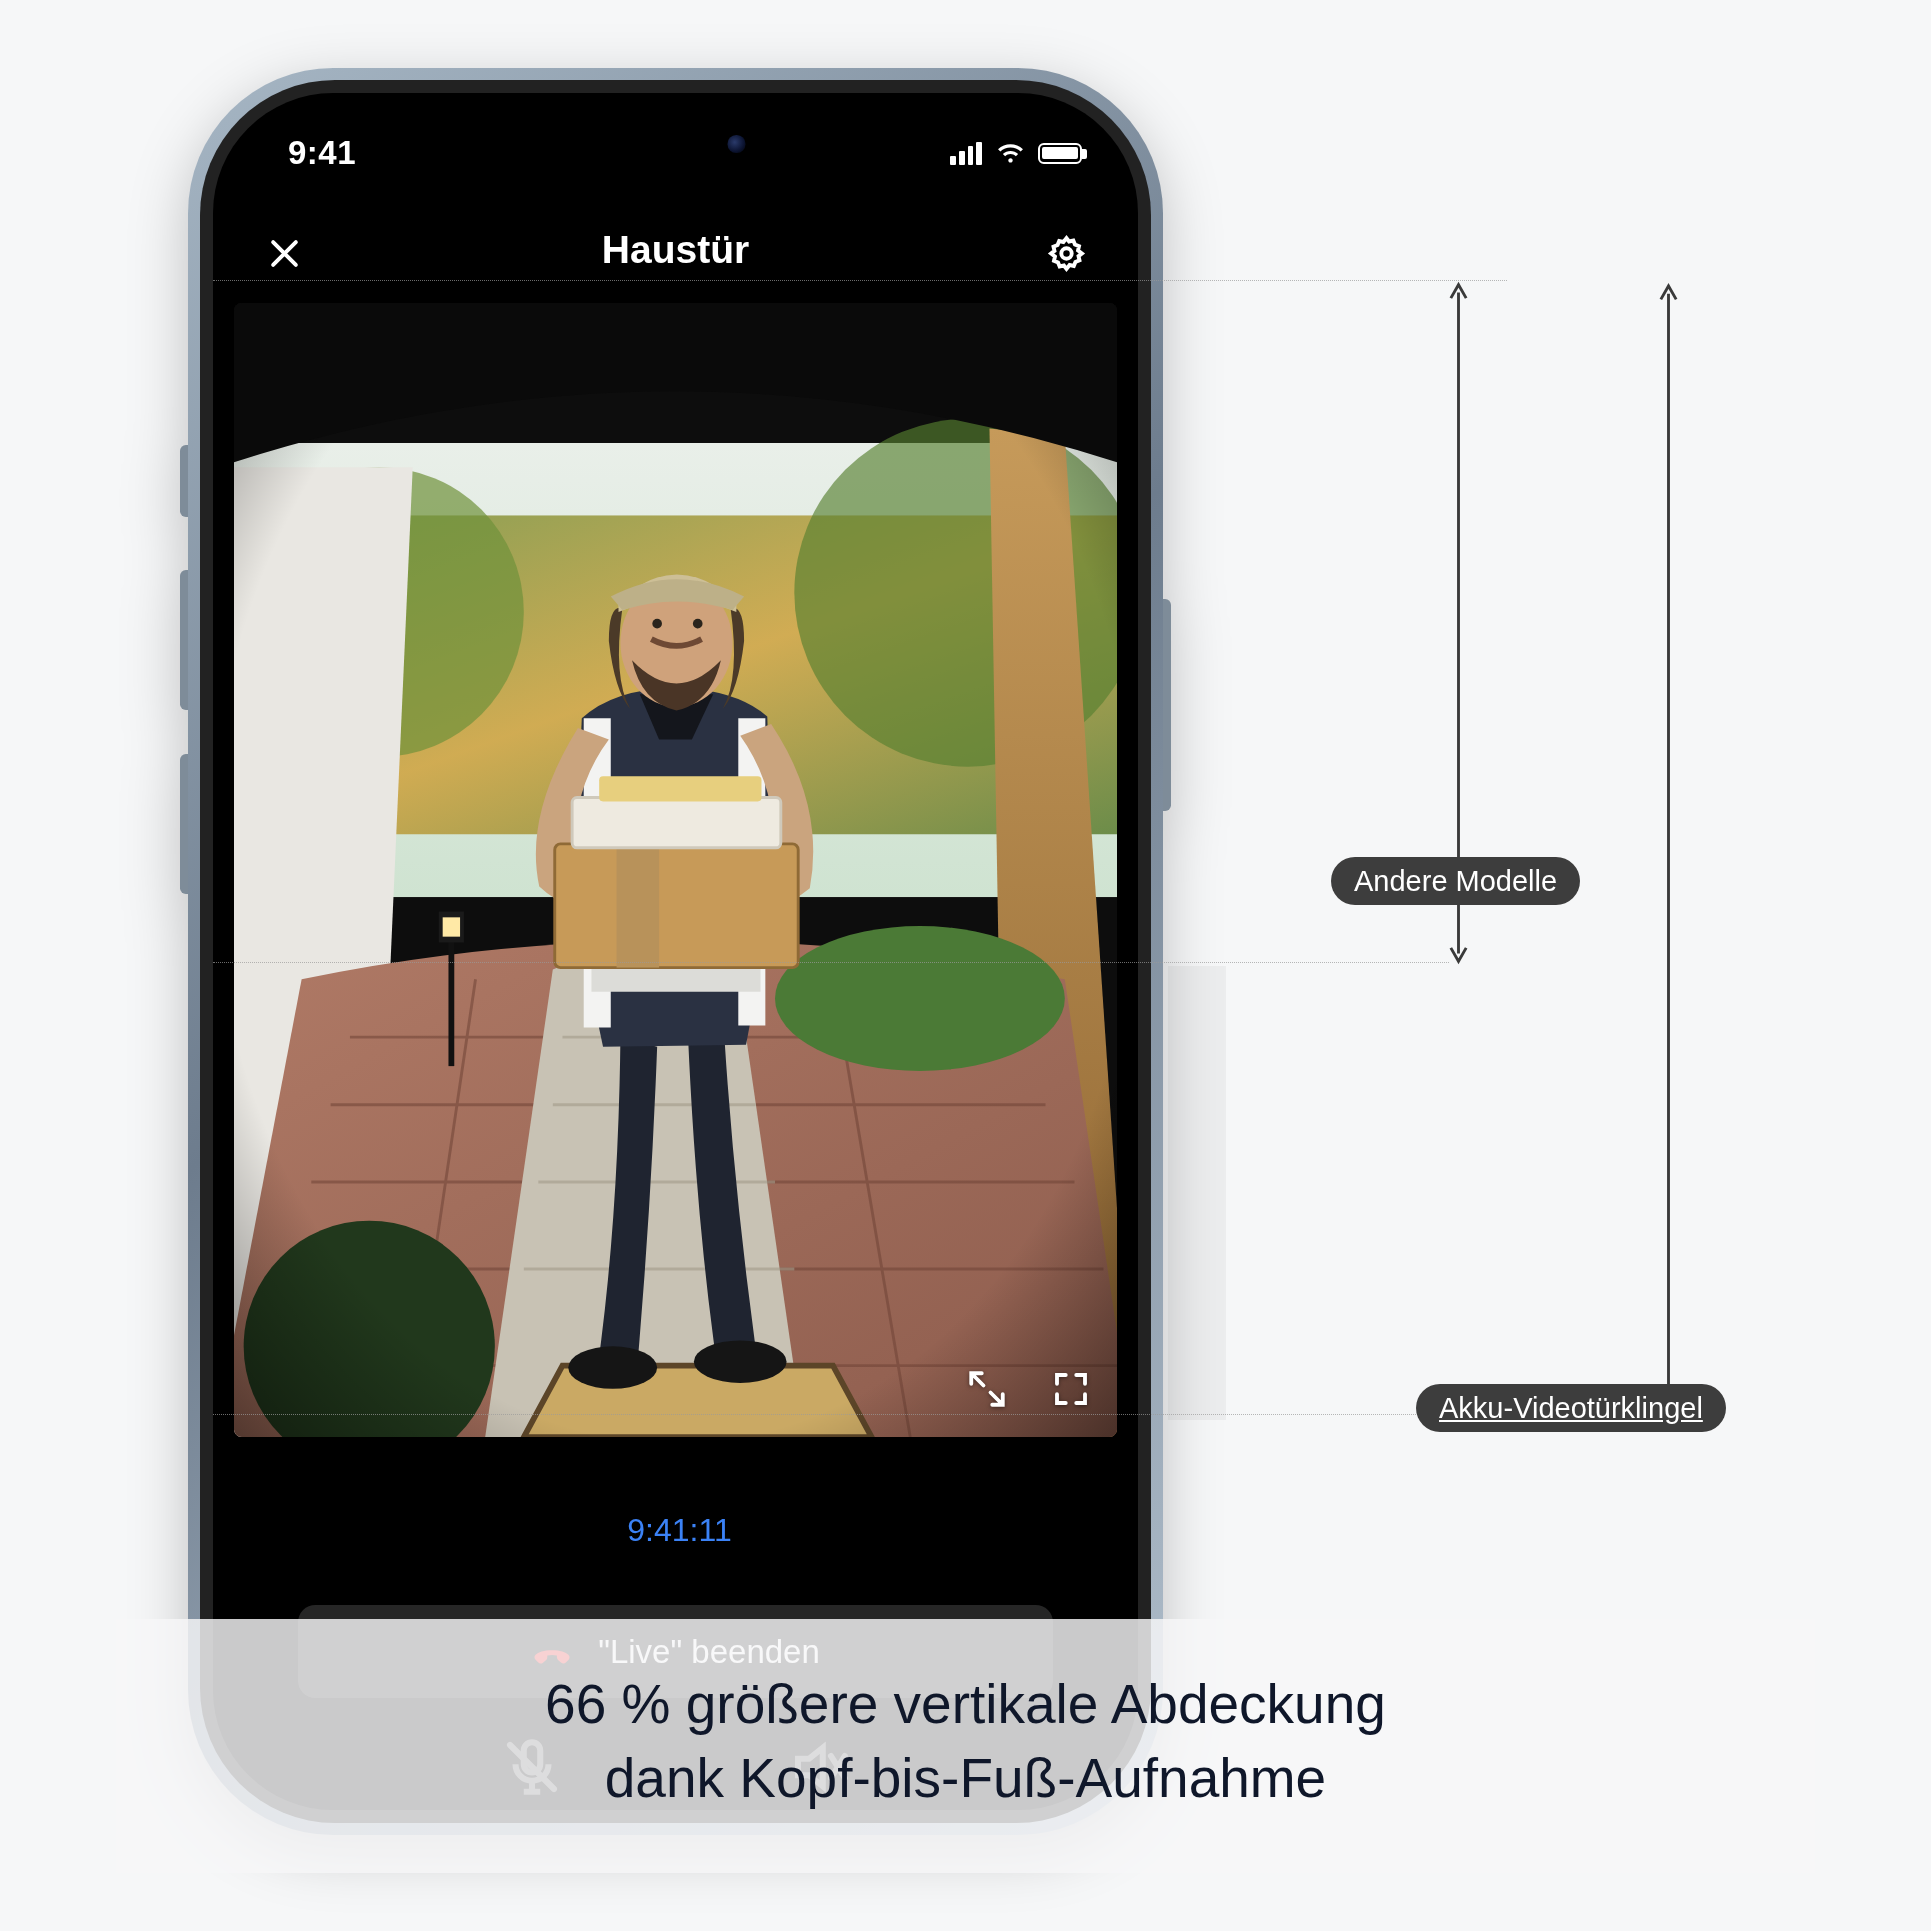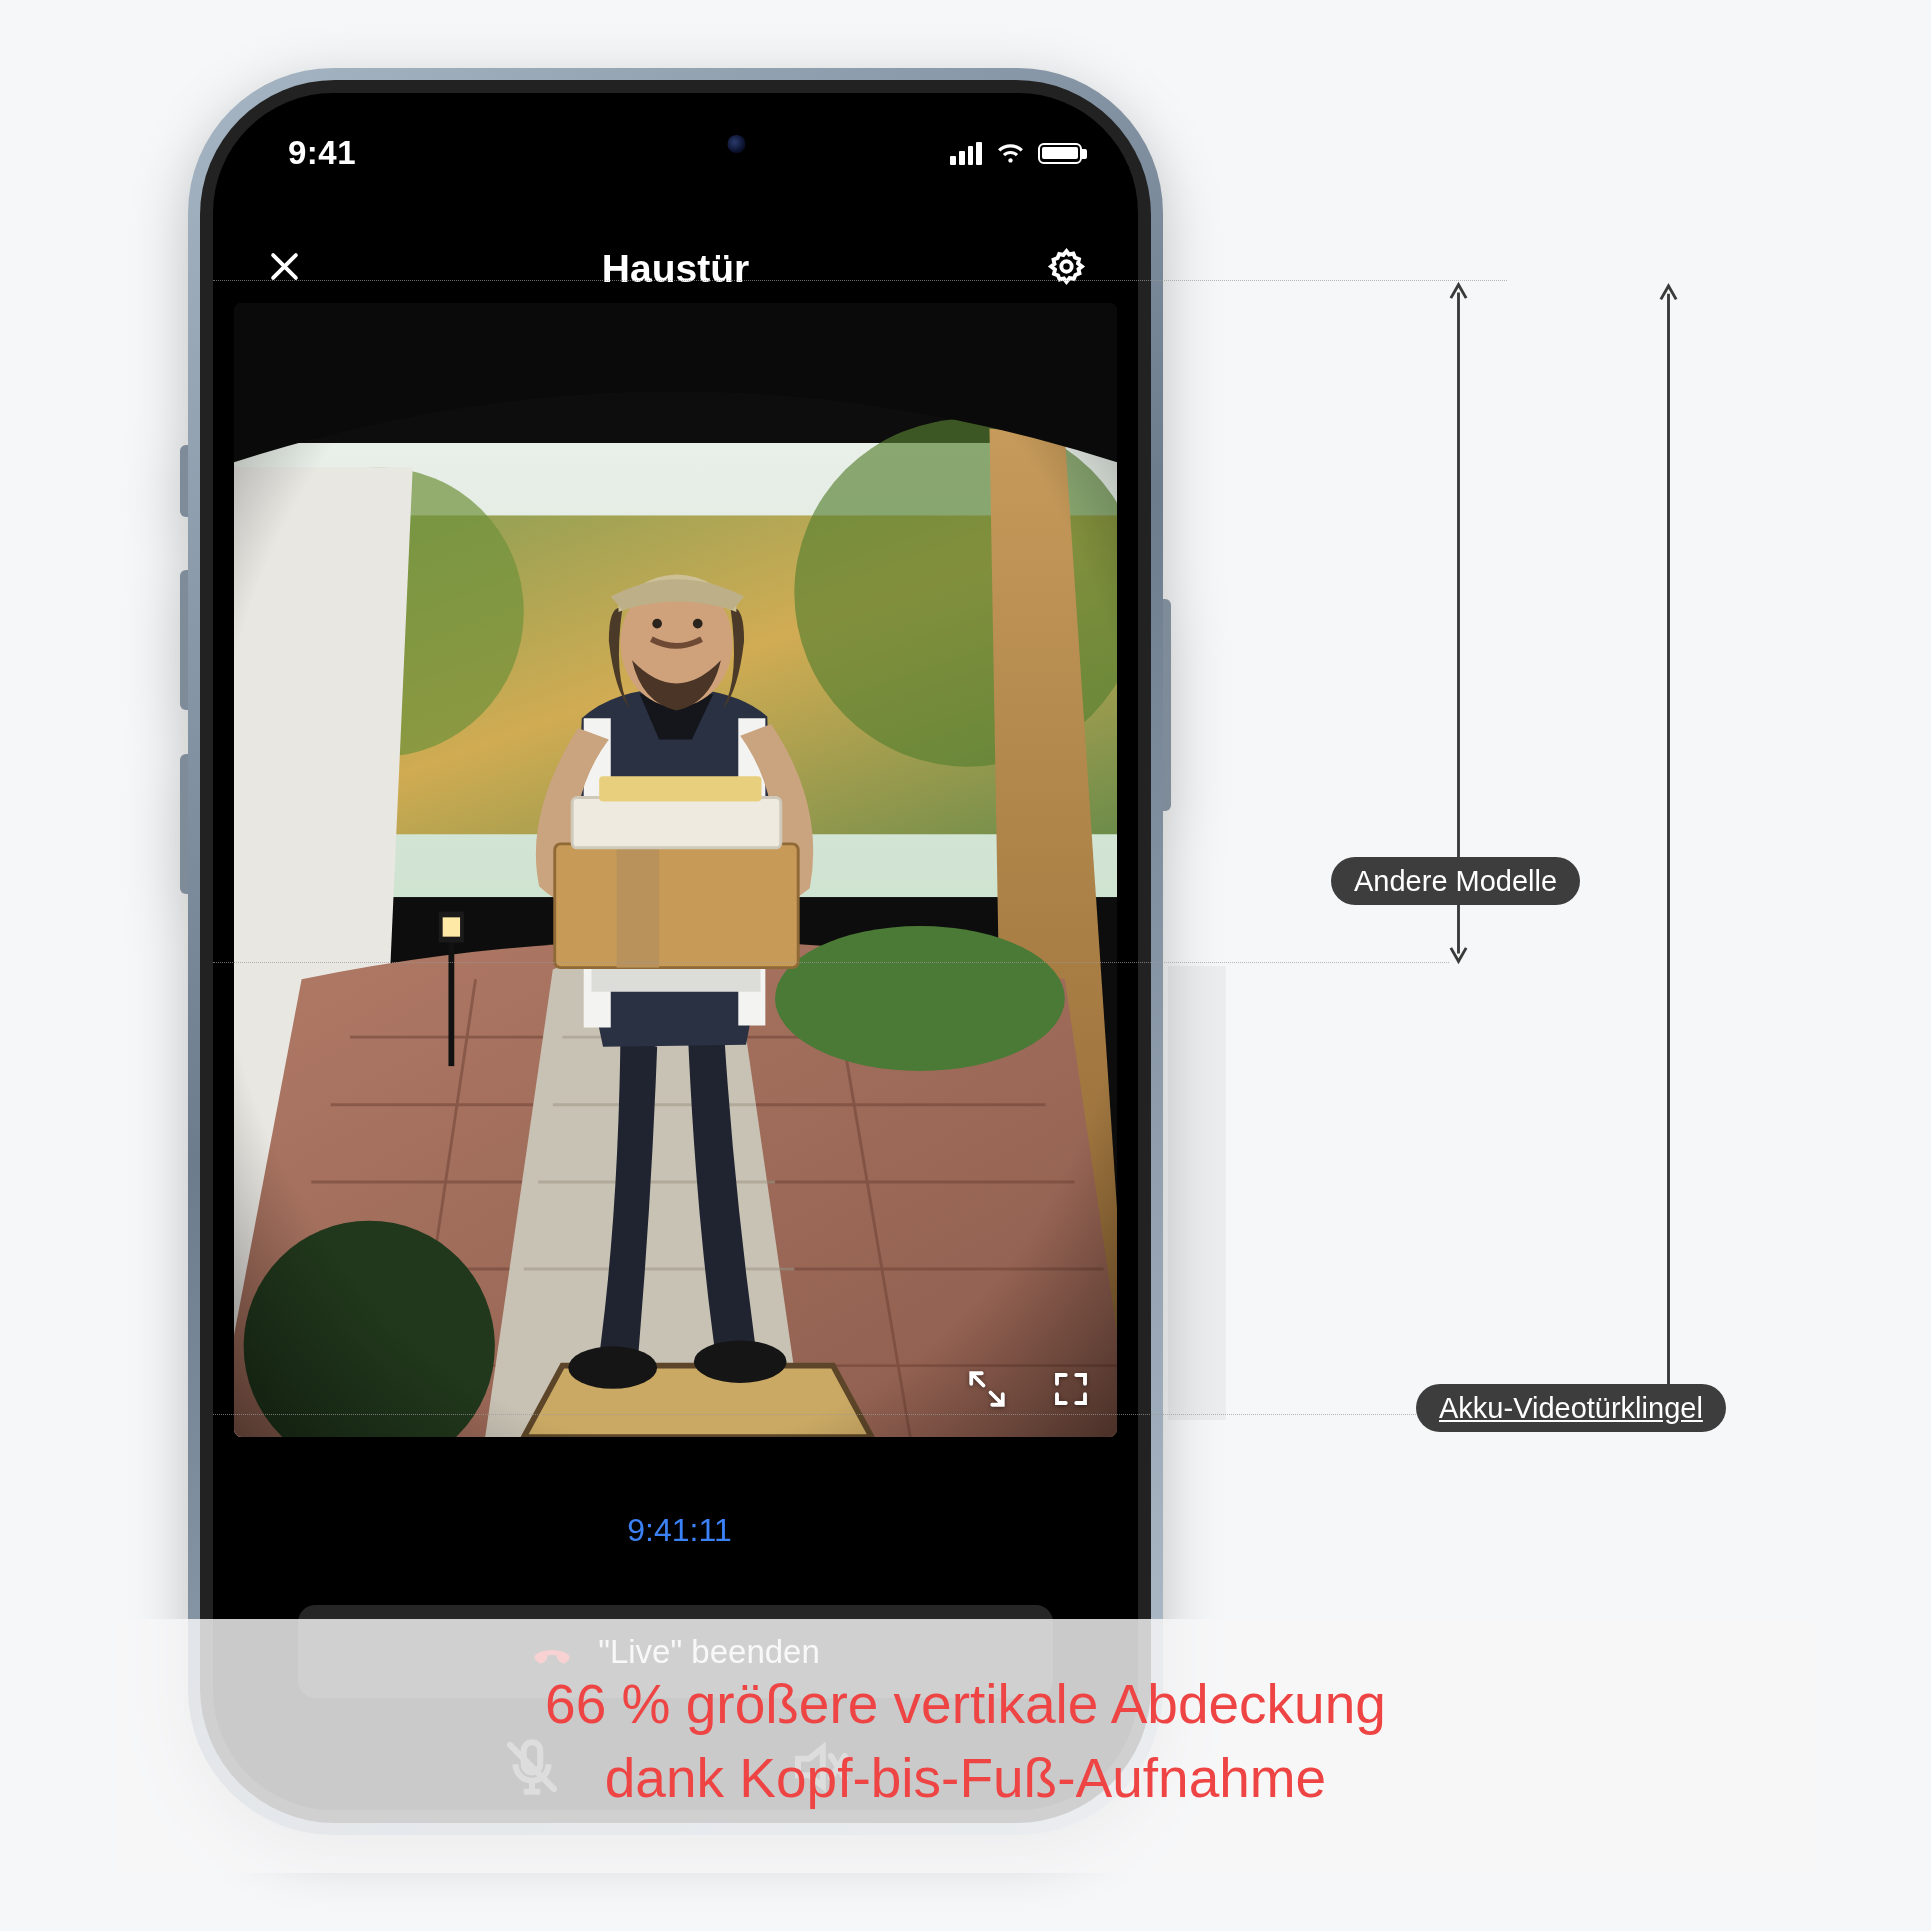--- a/index.html
+++ b/index.html
@@ -67,22 +67,22 @@
   .sig-bars{display:flex;align-items:flex-end;gap:2.9px;height:23px;}
   .sig-bars i{width:5.8px;background:#fff;border-radius:1px;}
   .sig-bars i:nth-child(1){height:8.7px}.sig-bars i:nth-child(2){height:13.5px}
   .sig-bars i:nth-child(3){height:18.3px}.sig-bars i:nth-child(4){height:23px}
   .batt{width:44px;height:21px;border:2.4px solid #fff;border-radius:5.8px;position:relative;}
   .batt::after{content:"";position:absolute;right:-6.8px;top:4.8px;width:4.8px;height:9.7px;background:#fff;border-radius:0 1.9px 1.9px 0;}
   .batt i{position:absolute;inset:2.4px;background:#fff;border-radius:1.9px;}
 
   
   .app-header{
-    position:absolute; top:148px; left:0; right:0;
-    display:flex; align-items:flex-end; justify-content:space-between;
+    position:absolute; top:135px; left:0; right:0;
+    display:flex; align-items:flex-start; justify-content:space-between;
     padding:0 46px; color:#fff; z-index:15;
   }
   .hdr-title{font-size:39px;font-weight:600;}
   .icon-btn{width:50px;height:50px;display:flex;align-items:center;justify-content:center;}
   .icon-btn svg{width:39px;height:39px;stroke:#fff;fill:none;stroke-width:2.4;}
 
   
   .video-area{
     position:absolute; top:210px; left:21px; right:21px; height:1134px;
     border-radius:7.7px; overflow:hidden;
@@ -135,21 +135,21 @@
     width:58px; height:454px;
     background:rgba(0,0,0,.04);
   }
 
   
   .caption{
     position:absolute; left:116px; right:116px; bottom:58px;
     background:rgba(246,247,248,.82);
     padding:48px 39px 58px;
     text-align:center;
-    color:#ef4444;
+    color:#0f172a;
     font-size:55px; line-height:1.35; font-weight:400;
   }
 </style>
 </head>
 <body>
 
 <div class="phone-wrap">
   <div class="btn-left1"></div>
   <div class="btn-left2"></div>
   <div class="btn-left3"></div>

